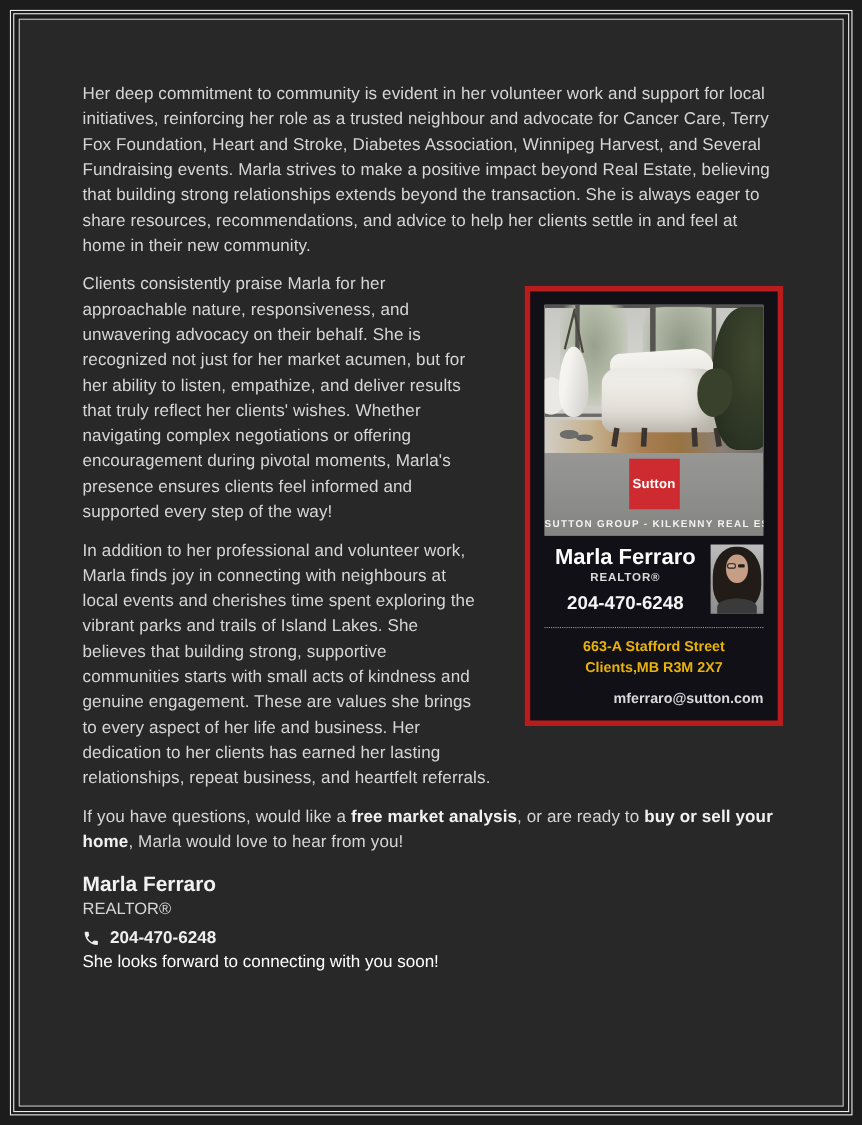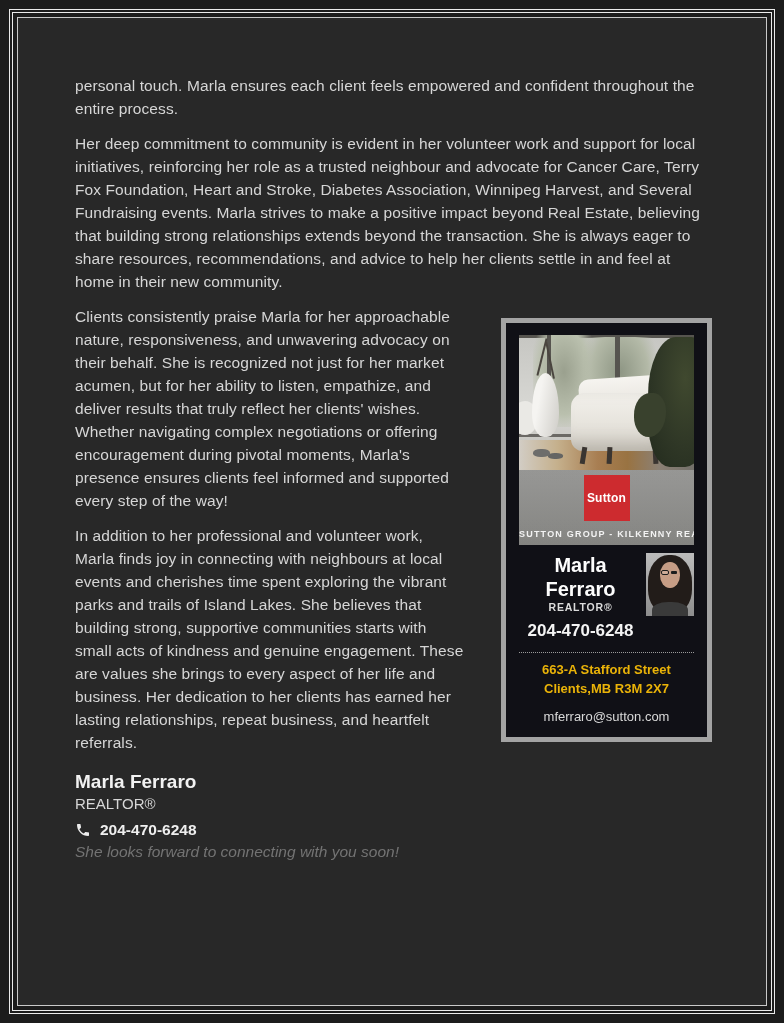--- a/index.html
+++ b/index.html
@@ -24,23 +24,23 @@
     margin:0 0 12px 0;
     font-size:15.5px; line-height:23px;
     color:#d6d6d6;
     letter-spacing:0.1px;
   }
   .para strong { color:#f1f1f1; font-weight:bold; }
 
   
   .card {
     float:right;
-    width:211px;
+    width:235px;
     margin:13px 0 26px 36px;
-    border:5px solid #a3a3a3;
+    border:5px solid #b91c1c;
     background:#101016;
     padding:12px 13px 12px;
   }
   .card-photo {
     position:relative; width:100%; height:210px;
     overflow:hidden; background:#8e8e8c;
   }
   .ph-scene {
     position:absolute; left:0; top:0; right:0; height:135px;
     background:linear-gradient(180deg,#c6c6c2 0%,#d8d8d4 55%,#bdbbb5 100%);
@@ -120,43 +120,42 @@
     font-size:10.5px; letter-spacing:0.8px; line-height:13px; color:#dcdcdc; font-weight:bold;
   }
   .card-phone {
     width:calc(100% - 52px); text-align:center;
     font-size:17px; font-weight:bold; line-height:21px; margin-top:6px; color:#f4f4f4;
   }
   .card-divider { border-top:1px dotted #9a9a9a; margin-top:11px; height:0; }
   .card-address { text-align:center; font-size:13px; font-weight:bold;
     line-height:18.5px; color:#eab308; }
   .addr1 { margin-top:8px; }
-  .card-email { text-align:center; font-size:13px; font-weight:normal;
+  .card-email { text-align:right; font-size:13px; font-weight:bold;
     color:#d9d9d9; margin-top:10px; line-height:17px; }
 
   
   .sig { margin-top:16px; }
   .sig-name { font-size:19px; font-weight:bold; color:#f2f2f2; line-height:23px; }
   .sig-title { font-size:15px; color:#d6d6d6; line-height:19px; margin-top:1px; }
   .sig-phone-row { display:flex; align-items:center; gap:9px; margin-top:8px; }
   .phone-icon { display:inline-flex; width:16px; height:16px; }
   .sig-phone { font-size:15.5px; font-weight:bold; color:#efefef; }
-  .sig-closing { font-size:15.5px; color:#737373; line-height:22px; margin-top:2px;font-style:italic; }
+  .sig-closing { font-size:15.5px; color:#ffffff; line-height:22px; margin-top:2px; }
 </style>
 </head>
 <body>
 
 <div class="page">
   <div class="content-bg"></div>
   <div class="frame-outer"></div>
   <div class="frame-inner"></div>
 
   <div class="content">
 
-    <p class="para">personal touch. Marla ensures each client feels empowered and confident throughout the entire process.</p>
     <p class="para">Her deep commitment to community is evident in her volunteer work and support for local initiatives, reinforcing her role as a trusted neighbour and advocate for Cancer Care, Terry Fox Foundation, Heart and Stroke, Diabetes Association, Winnipeg Harvest, and Several Fundraising events. Marla strives to make a positive impact beyond Real Estate, believing that building strong relationships extends beyond the transaction. She is always eager to share resources, recommendations, and advice to help her clients settle in and feel at home in their new community.</p>
 
     <aside class="card">
       <div class="card-photo">
         <div class="ph-scene">
           <div class="window-top"></div>
           <div class="foliage-left"></div>
           <div class="foliage-right"></div>
           <div class="mullion m1"></div>
           <div class="mullion m2"></div>
@@ -197,20 +196,21 @@
         <div class="card-divider"></div>
         <div class="card-address addr1">663-A Stafford Street</div>
         <div class="card-address">Clients,MB R3M 2X7</div>
         <div class="card-email">mferraro@sutton.com</div>
       </div>
     </aside>
 
     <p class="para">Clients consistently praise Marla for her approachable nature, responsiveness, and unwavering advocacy on their behalf. She is recognized not just for her market acumen, but for her ability to listen, empathize, and deliver results that truly reflect her clients' wishes. Whether navigating complex negotiations or offering encouragement during pivotal moments, Marla's presence ensures clients feel informed and supported every step of the way!</p>
     <p class="para">In addition to her professional and volunteer work, Marla finds joy in connecting with neighbours at local events and cherishes time spent exploring the vibrant parks and trails of Island Lakes. She believes that building strong, supportive communities starts with small acts of kindness and genuine engagement. These are values she brings to every aspect of her life and business. Her dedication to her clients has earned her lasting relationships, repeat business, and heartfelt referrals.</p>
 
+    <p class="para"><span>If you have questions, would like a </span><strong>free market analysis</strong><span>, or are ready to </span><strong>buy or sell your home</strong><span>, Marla would love to hear from you!</span></p>
 
     <div class="sig">
       <div class="sig-name">Marla Ferraro</div>
       <div class="sig-title">REALTOR®</div>
       <div class="sig-phone-row">
         <span class="phone-icon">
           <svg viewBox="0 0 24 24" width="16" height="16" fill="#ececec" aria-hidden="true">
             <path d="M6.62 10.79c1.44 2.83 3.76 5.14 6.59 6.59l2.2-2.21c.27-.27.67-.36 1.02-.24 1.12.37 2.33.57 3.57.57.55 0 1 .45 1 1V20c0 .55-.45 1-1 1-9.39 0-17-7.61-17-17 0-.55.45-1 1-1h3.5c.55 0 1 .45 1 1 0 1.25.2 2.45.57 3.57.11.35.03.74-.25 1.02l-2.2 2.2z"></path>
           </svg>
         </span>

